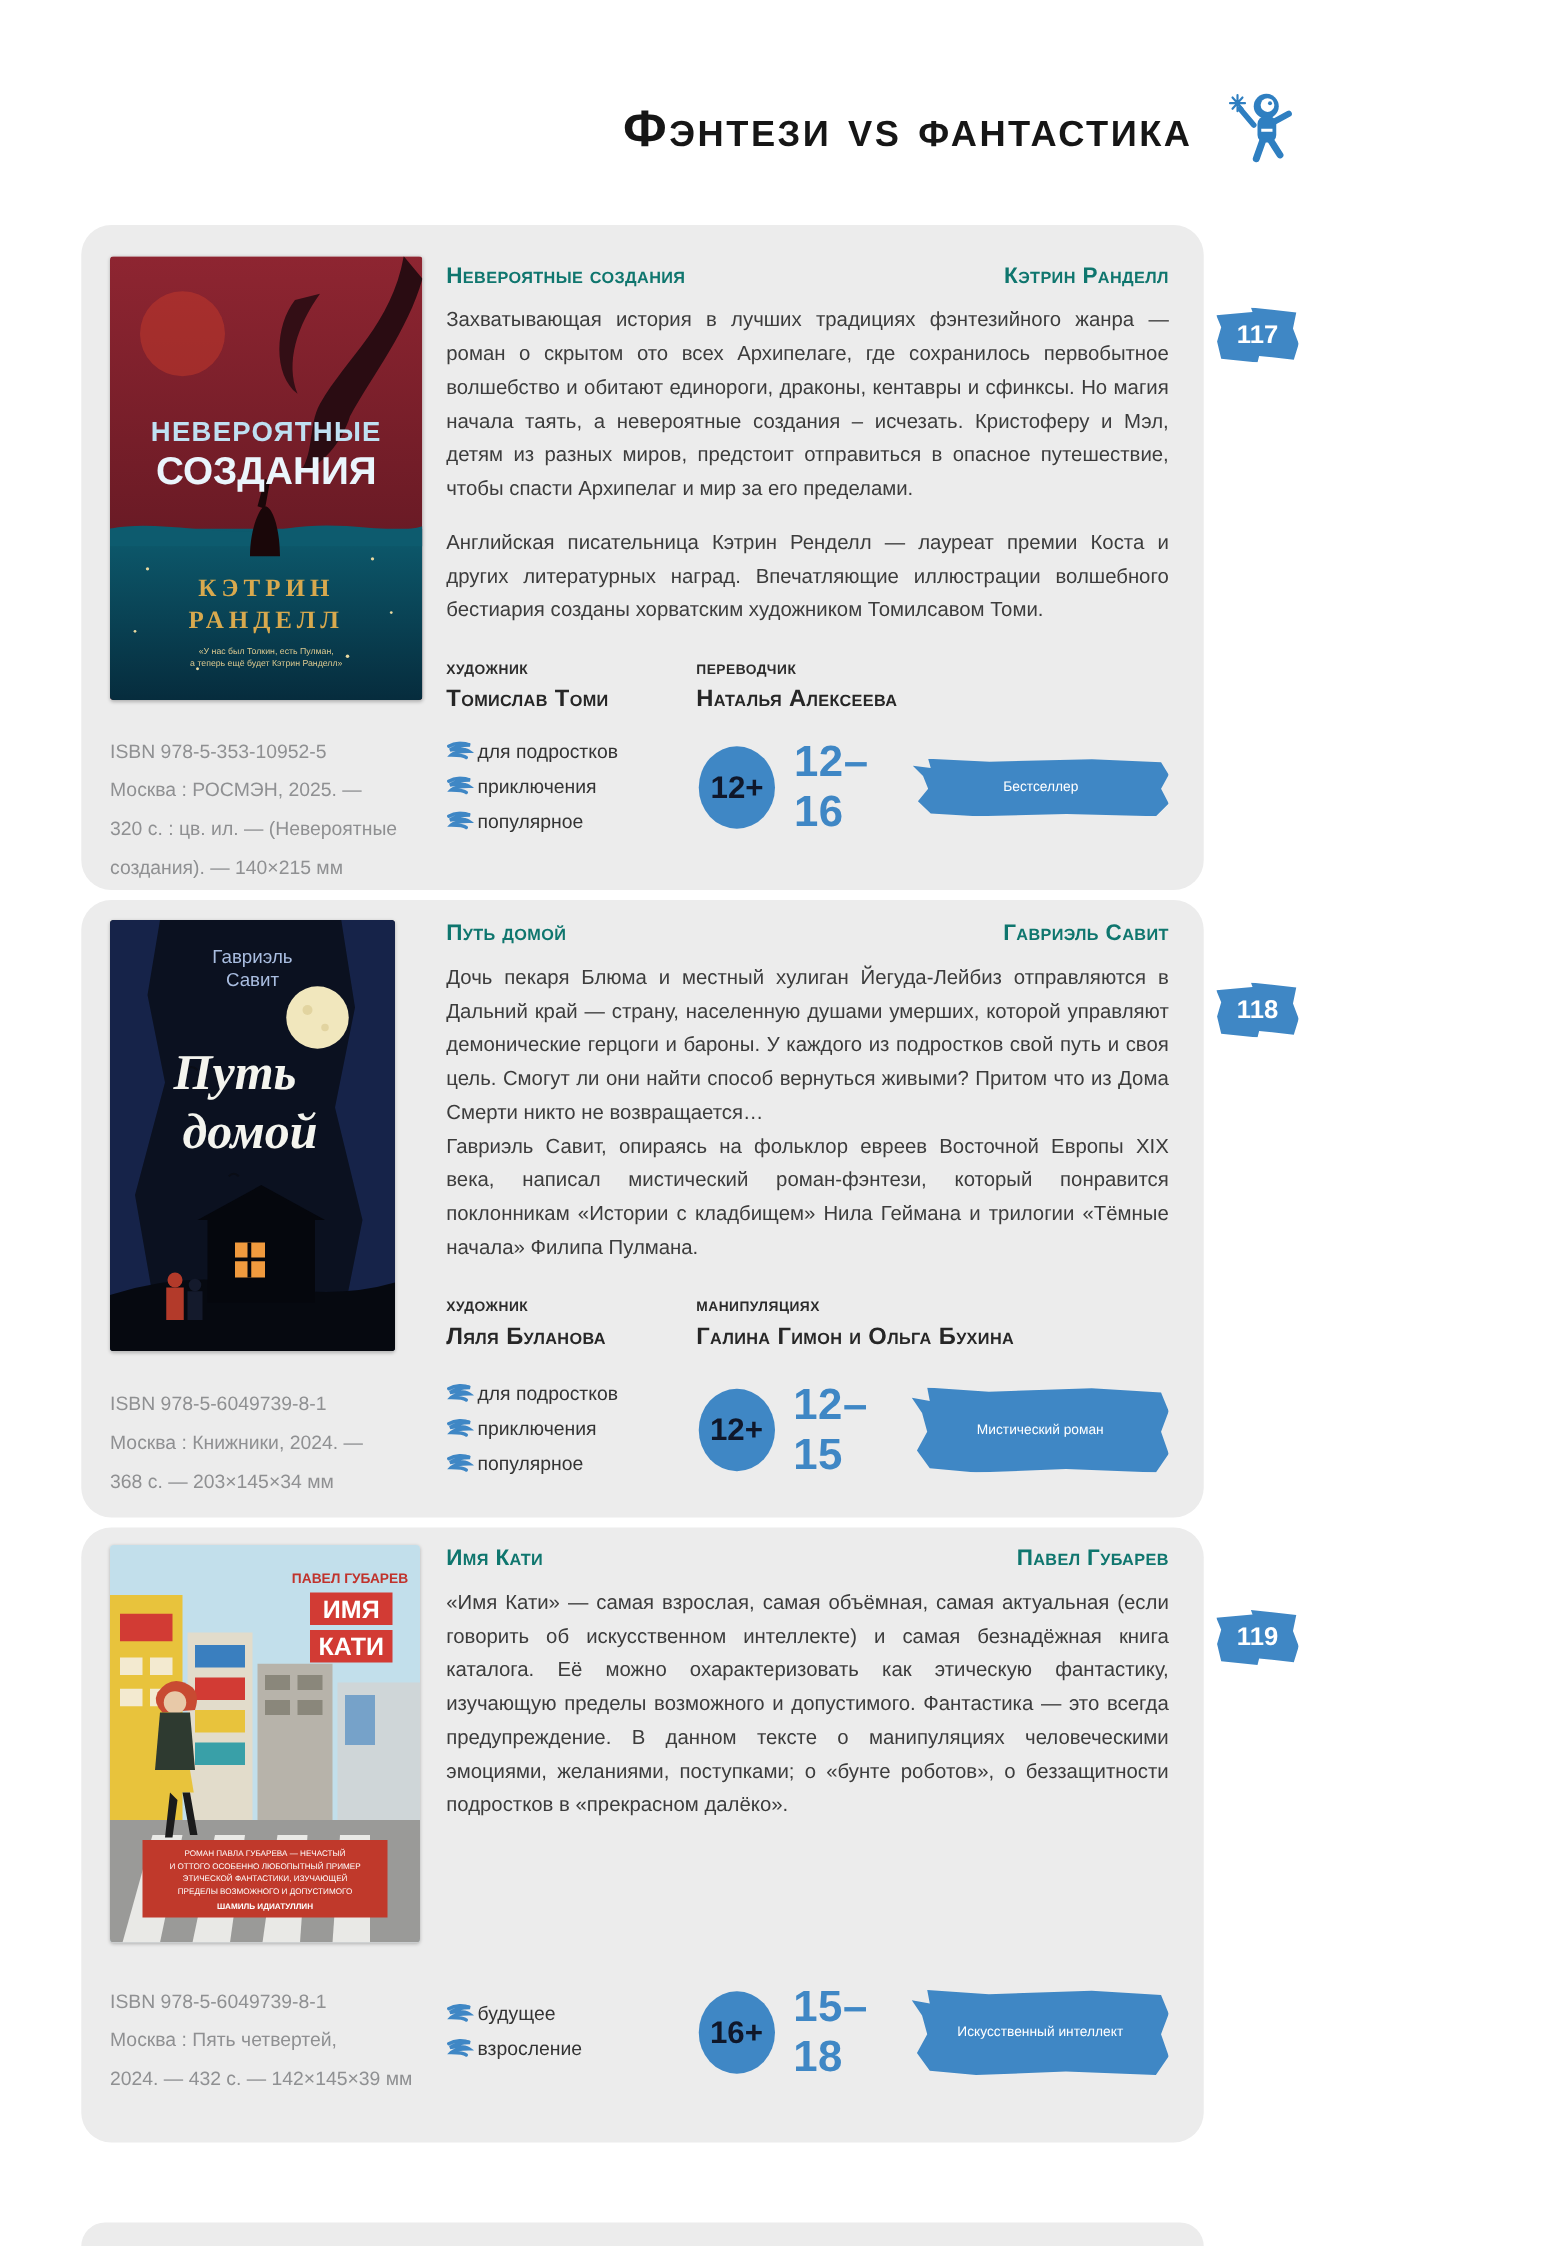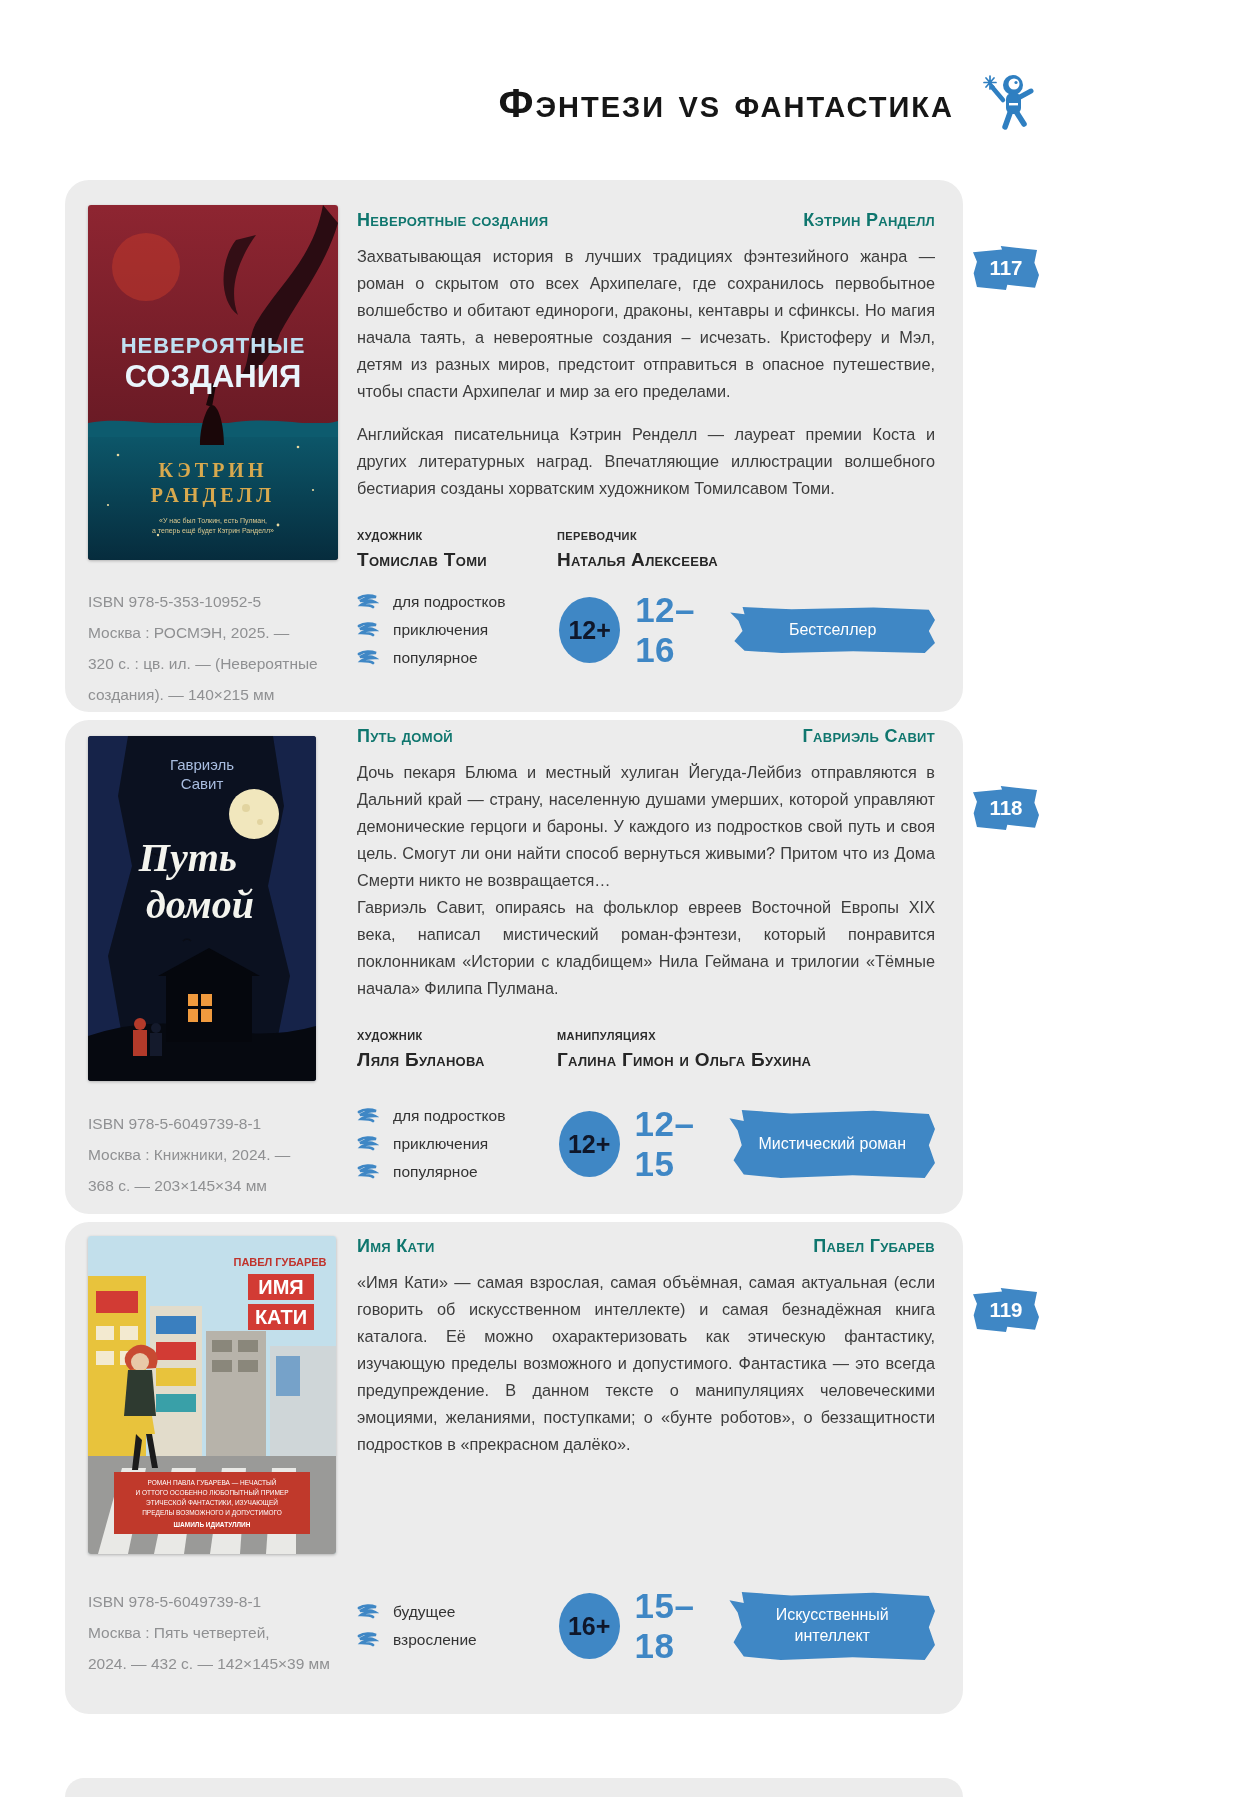--- a/index.html
+++ b/index.html
@@ -22,44 +22,44 @@
   .isbn{position:absolute;left:23px;width:255px;color:#8f9092;font-size:15.5px;line-height:31px;}
   .card1 .cover{top:25px;width:250px;height:355px;}
   .card1 .isbn{top:406px;}
   .card2 .cover{top:16px;width:228px;height:345px;}
   .card2 .isbn{top:388px;}
   .card3 .cover{top:14px;width:248px;height:318px;}
   .card3 .isbn{top:364px;}
   
   .content{position:absolute;left:292px;right:28px;top:0;}
   .card1 .content{padding-top:30px;}
-  .card2 .content{padding-top:6px;}
+  .card2 .content{padding-top:16px;}
   .card3 .content{padding-top:14px;}
   .title-row{display:flex;justify-content:space-between;align-items:baseline;}
   .book-title,.book-author{font-variant:small-caps;font-weight:800;font-size:18px;color:#0f766e;letter-spacing:.3px;}
   .desc{margin-top:12px;}
   .desc p{margin:0;font-size:16.3px;line-height:27px;color:#3c3c3c;text-align:justify;}
   .desc p + p.gap{margin-top:16px;}
   .credits{display:flex;margin-top:24px;}
   .credit{min-width:200px;}
   .credit-label{font-variant:small-caps;font-weight:800;font-size:15px;color:#2b2b2b;letter-spacing:.4px;}
   .credit-name{font-variant:small-caps;font-weight:800;font-size:19px;color:#262626;margin-top:6px;letter-spacing:.3px;}
   
   .meta{position:absolute;left:292px;right:28px;display:flex;align-items:center;}
   .card1 .meta{bottom:42px;}
   .card2 .meta{bottom:30px;}
   .card3 .meta{bottom:48px;}
   .tags{display:flex;flex-direction:column;gap:10px;width:205px;}
-  .tag{display:flex;align-items:center;gap:14px;font-size:15.5px;color:#333;}
+  .tag{display:flex;align-items:flex-start;gap:3px;font-size:15.5px;color:#333;}
   .tag svg{flex:0 0 auto;}
   .age{display:flex;align-items:center;gap:15px;margin-left:6px;}
   .age-circle{width:64px;height:66px;border-radius:50%;background:#3f87c5;color:#0f172a;font-weight:800;
               font-size:25px;display:flex;align-items:center;justify-content:center;}
   .age-range{color:#3f87c5;font-weight:800;font-size:35px;letter-spacing:.5px;}
-  .badge{margin-left:auto;background:#3f87c5;color:#fff;font-size:16px;line-height:1.3;text-align:center;
+  .badge{margin-left:auto;background:#3f87c5;color:#fff;font-size:11px;line-height:1.3;text-align:center;
          width:214px;display:flex;align-items:center;justify-content:center;
          clip-path:polygon(4% 30%,0% 12%,7% 16%,6% 0%,30% 5%,70% 1%,97% 6%,100% 28%,97% 52%,100% 78%,95% 100%,60% 96%,25% 100%,7% 95%,2% 74%,6% 52%);}
   .badge-1line{height:46px;}
   .badge-2line{height:68px;padding:0 14px;box-sizing:border-box;}
   
   .tab{position:absolute;left:973px;width:66px;height:44px;background:#3f87c5;color:#fff;font-weight:800;
        font-size:20.5px;display:flex;align-items:center;justify-content:center;
        clip-path:polygon(0% 14%,44% 8%,42% 0%,97% 9%,93% 38%,100% 66%,94% 95%,52% 88%,50% 100%,6% 93%,1% 62%,6% 36%);}
   .tab1{top:246px;} .tab2{top:786px;} .tab3{top:1288px;}
 </style>

